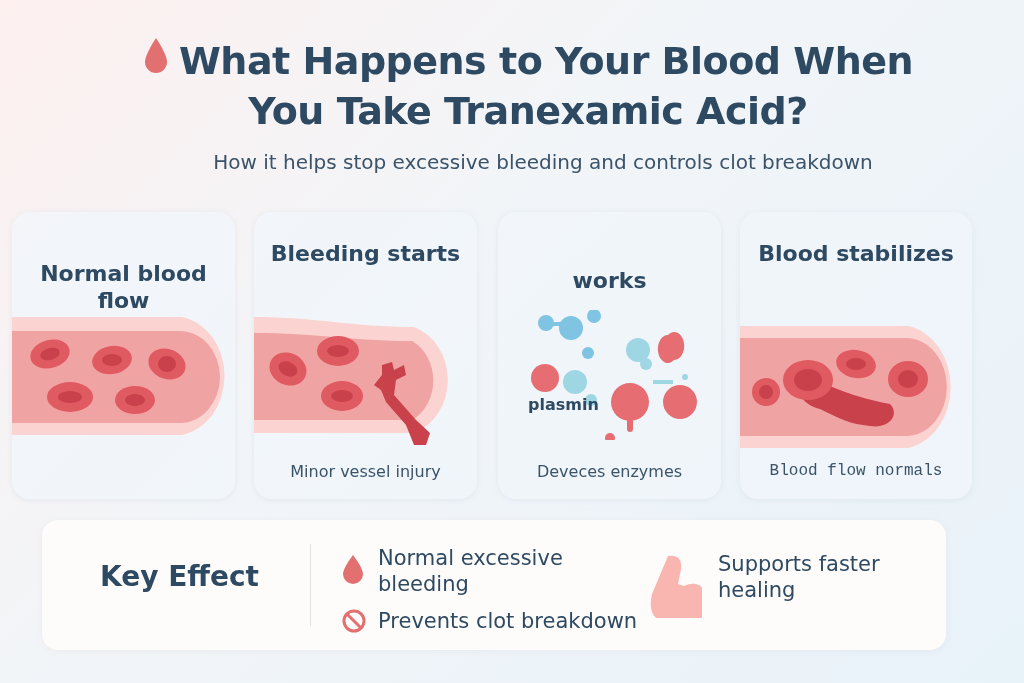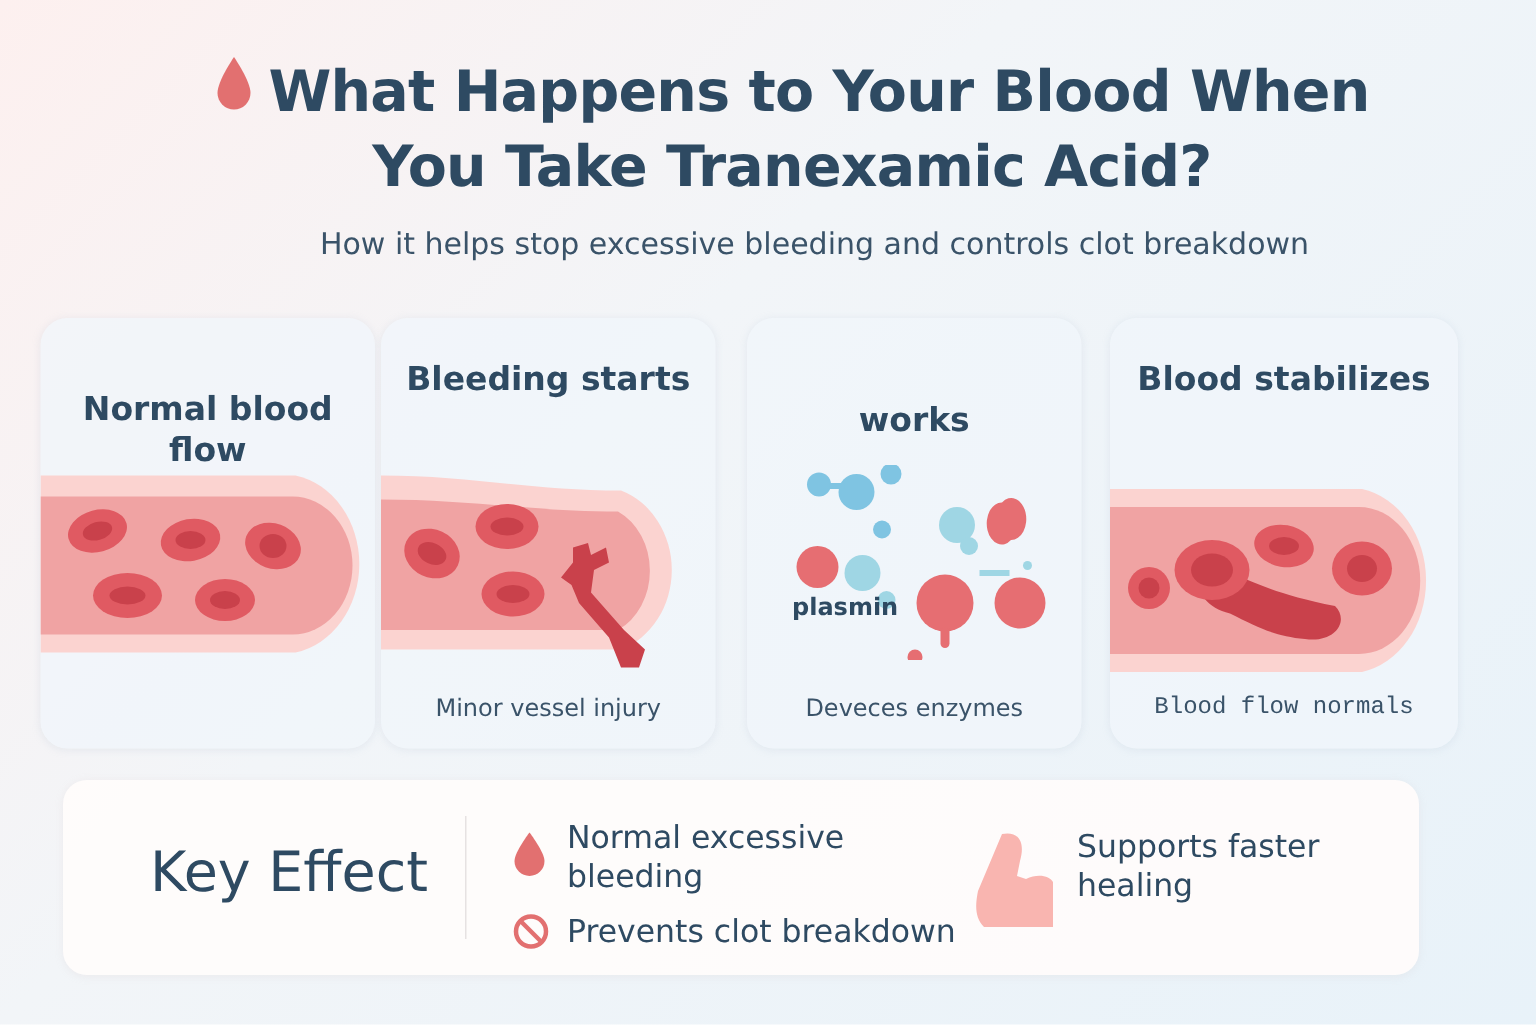--- a/index.html
+++ b/index.html
@@ -7,39 +7,39 @@
     font-family:"DejaVu Sans","Liberation Sans",sans-serif;color:#2b4a63;
     background:linear-gradient(135deg,#fdf0ef 0%,#f2f5f8 40%,#e8f2f9 100%);}
   .title{position:absolute;left:16px;top:38px;width:1024px;text-align:center;font-weight:bold;font-size:38px;line-height:46px;color:#2e4a62;letter-spacing:-0.5px;}
   .title .drop{display:inline-block;vertical-align:middle;margin-right:10px;position:relative;top:-4px;}
   .subtitle{position:absolute;left:0;top:150px;width:1024px;text-align:center;font-size:20px;color:#3a5369;padding-left:31px;}
   .card{position:absolute;top:212px;height:287px;border-radius:18px;background:rgba(240,246,251,0.75);box-shadow:0 1px 6px rgba(160,180,200,0.18);}
   .card .ctitle{position:absolute;left:0;width:100%;text-align:center;font-weight:bold;font-size:22px;line-height:27px;color:#2e4a62;}
   .card .cap{position:absolute;left:0;width:100%;text-align:center;font-size:16px;color:#3a5369;}
   .card svg{position:absolute;}
   .keybox{position:absolute;left:42px;top:520px;width:904px;height:130px;border-radius:16px;background:rgba(255,252,251,0.92);box-shadow:0 1px 6px rgba(200,180,180,0.15);}
-  .keytitle{position:absolute;left:58px;top:40px;font-weight:normal;font-size:37px;color:#2e4a62;}
+  .keytitle{position:absolute;left:58px;top:40px;font-weight:bold;font-size:28px;color:#2e4a62;}
   .divider{position:absolute;left:268px;top:24px;width:1px;height:82px;background:#e6e2e2;}
   .kitem{position:absolute;font-size:21px;line-height:26px;color:#2e4a62;}
   .kicon{position:absolute;}
 </style>
 </head>
 <body>
 
 <div class="title">
   <span class="drop">
     <svg width="26" height="38" viewBox="0 0 26 38">
         <path d="M13 2 C13 2 2 18 2 26 A11 11 0 0 0 24 26 C24 18 13 2 13 2Z" fill="#e27070"></path>
       </svg>
   </span><span>What Happens to Your Blood When</span><br>
   <span>You Take Tranexamic Acid?</span>
 </div>
 <div class="subtitle">How it helps stop excessive bleeding and controls clot breakdown</div>
 
-<div class="card" style="left:27px;width:223px;text-decoration:underline;">
+<div class="card" style="left:12px;width:223px;text-decoration:underline;">
   <div class="ctitle" style="top:48px;">Normal blood flow</div>
   <svg width="223" height="125" viewBox="0 0 223 125" style="left:0;top:103px;">
     <path d="M0 2 H170 A52 60 0 0 1 170 120 H0 Z" fill="#fbd3d0"></path>
     <path d="M0 16 H168 A40 46 0 0 1 168 108 H0 Z" fill="#f0a3a3"></path>
     <g fill="#e05a62">
         <ellipse cx="38" cy="39" rx="20" ry="14" transform="rotate(-15 38 39)"></ellipse>
         <ellipse cx="100" cy="45" rx="20" ry="14" transform="rotate(-10 100 45)"></ellipse>
         <ellipse cx="155" cy="49" rx="19" ry="15" transform="rotate(20 155 49)"></ellipse>
         <ellipse cx="58" cy="82" rx="23" ry="15"></ellipse>
         <ellipse cx="123" cy="85" rx="20" ry="14"></ellipse>

